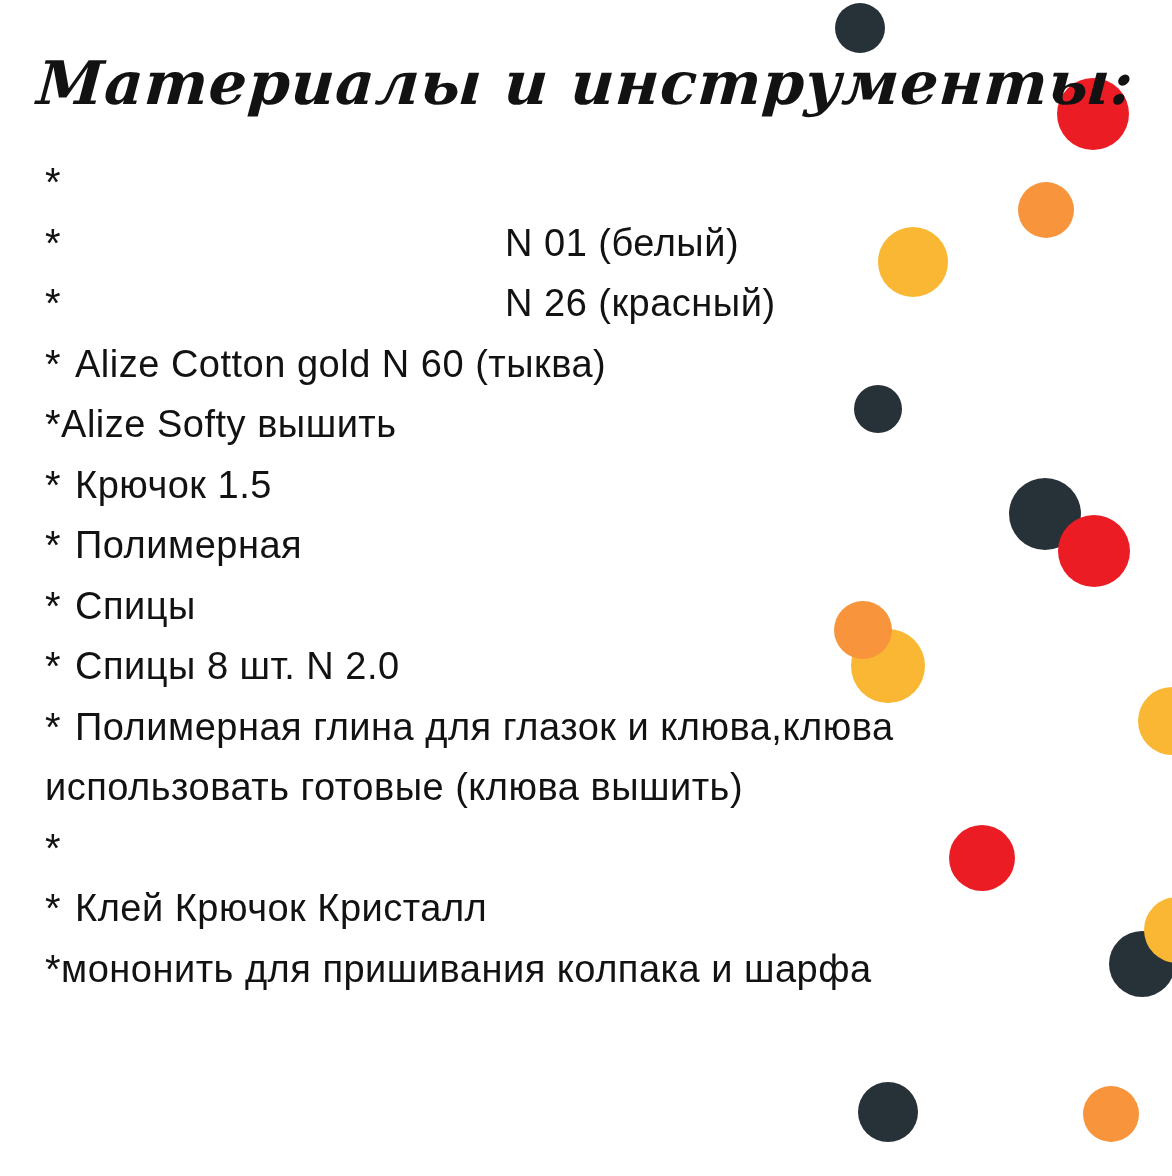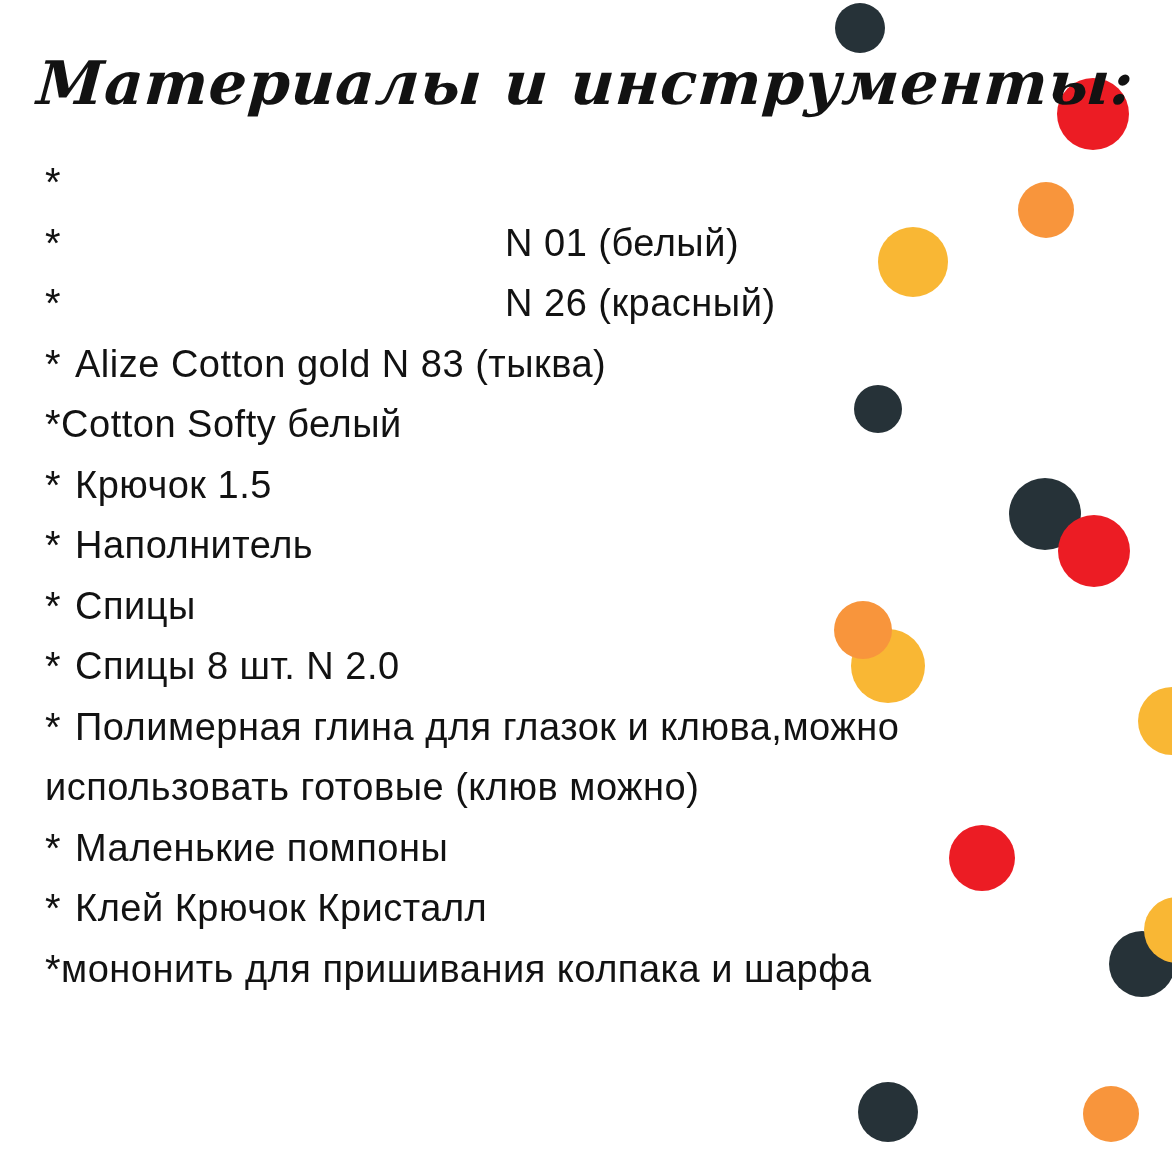--- a/index.html
+++ b/index.html
@@ -98,53 +98,52 @@
         <div class="row li-indent">
     <span class="marker">*</span>
     <span class="text">N 01 (белый)</span>
   </div>
         <div class="row li-indent">
     <span class="marker">*</span>
     <span class="text">N 26 (красный)</span>
   </div>
         <div class="row li-default">
     <span class="marker">*</span>
-    <span class="text">Alize Cotton gold N 83 (тыква)</span>
+    <span class="text">Alize Cotton gold N 60 (тыква)</span>
   </div>
         <div class="row li-tight">
     <span class="marker">*</span>
-    <span class="text">Cotton Softy белый</span>
+    <span class="text">Alize Softy вышить</span>
   </div>
         <div class="row li-default">
     <span class="marker">*</span>
     <span class="text">Крючок 1.5</span>
   </div>
         <div class="row li-default">
     <span class="marker">*</span>
-    <span class="text">Наполнитель</span>
+    <span class="text">Полимерная</span>
   </div>
         <div class="row li-default">
     <span class="marker">*</span>
     <span class="text">Спицы</span>
   </div>
         <div class="row li-default">
     <span class="marker">*</span>
     <span class="text">Спицы 8 шт. N 2.0</span>
   </div>
         <div class="row li-default">
     <span class="marker">*</span>
-    <span class="text">Полимерная глина для глазок и клюва,можно</span>
+    <span class="text">Полимерная глина для глазок и клюва,клюва</span>
   </div>
         <div class="row li-cont">
 
-    <span class="text">использовать готовые (клюв можно)</span>
+    <span class="text">использовать готовые (клюва вышить)</span>
   </div>
         <div class="row li-default">
     <span class="marker">*</span>
-    <span class="text">Маленькие помпоны</span>
   </div>
         <div class="row li-default">
     <span class="marker">*</span>
     <span class="text">Клей Крючок Кристалл</span>
   </div>
         <div class="row li-tight">
     <span class="marker">*</span>
     <span class="text">мононить для пришивания колпака и шарфа</span>
   </div>
       </div>

